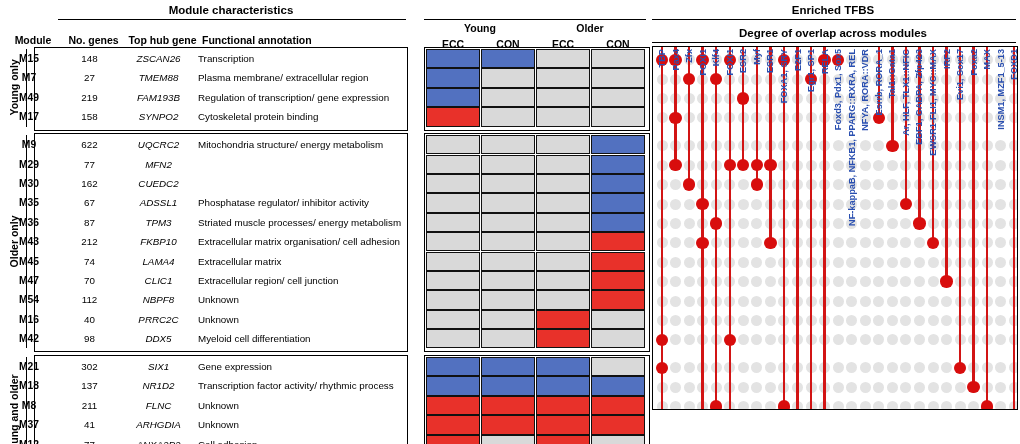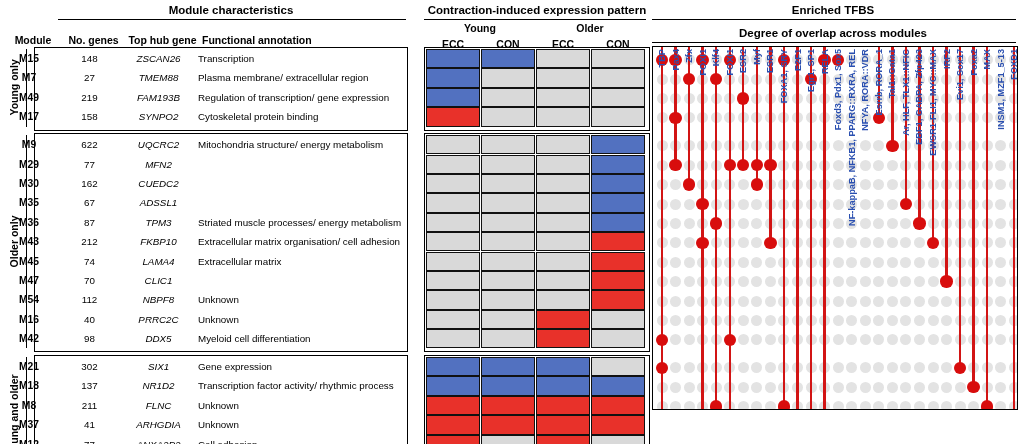--- a/index.html
+++ b/index.html
@@ -110,20 +110,21 @@
       </div>
       <div class="row" style="top: 173.9px;">
         <div class="c-mod">M30</div>
         <div class="c-num">162</div>
         <div class="c-hub">CUEDC2</div>
       </div>
       <div class="row" style="top: 193.3px;">
         <div class="c-mod">M35</div>
         <div class="c-num">67</div>
         <div class="c-hub">ADSSL1</div>
+        <div class="c-ann">Phosphatase regulator/ inhibitor activity</div>
       </div>
       <div class="row" style="top: 212.7px;">
         <div class="c-mod">M36</div>
         <div class="c-num">87</div>
         <div class="c-hub">TPM3</div>
         <div class="c-ann">Striated muscle processes/ energy metabolism</div>
       </div>
       <div class="row" style="top: 232.1px;">
         <div class="c-mod">M43</div>
         <div class="c-num">212</div>
@@ -133,20 +134,21 @@
       <div class="row" style="top: 251.5px;">
         <div class="c-mod">M45</div>
         <div class="c-num">74</div>
         <div class="c-hub">LAMA4</div>
         <div class="c-ann">Extracellular matrix</div>
       </div>
       <div class="row" style="top: 270.9px;">
         <div class="c-mod">M47</div>
         <div class="c-num">70</div>
         <div class="c-hub">CLIC1</div>
+        <div class="c-ann">Extracellular region/ cell junction</div>
       </div>
       <div class="row" style="top: 290.3px;">
         <div class="c-mod">M54</div>
         <div class="c-num">112</div>
         <div class="c-hub">NBPF8</div>
         <div class="c-ann">Unknown</div>
       </div>
       <div class="row" style="top: 309.7px;">
         <div class="c-mod">M16</div>
         <div class="c-num">40</div>
@@ -186,21 +188,20 @@
       <div class="row" style="top: 434.6px;">
         <div class="c-mod">M12</div>
         <div class="c-num">77</div>
         <div class="c-hub">ANXA2P2</div>
         <div class="c-ann">Cell adhesion</div>
       </div>
     </div>
 </div>
 
 <div id="mid-panel" class="abs">
-  <div class="panel-title abs" style="left:0;top:4px;width:226px;">Contraction-induced expression pattern</div>
   <div class="rule" style="left:0;top:19px;width:222px;"></div>
 
   <div class="hdr abs" style="left:2px;top:22px;width:108px;">Young</div>
   <div class="hdr abs" style="left:112px;top:22px;width:108px;">Older</div>
 
   <div class="hdr abs" style="left:2px;top:38px;width:54px;">ECC</div>
   <div class="hdr abs" style="left:57px;top:38px;width:54px;">CON</div>
   <div class="hdr abs" style="left:112px;top:38px;width:54px;">ECC</div>
   <div class="hdr abs" style="left:167px;top:38px;width:54px;">CON</div>
 

